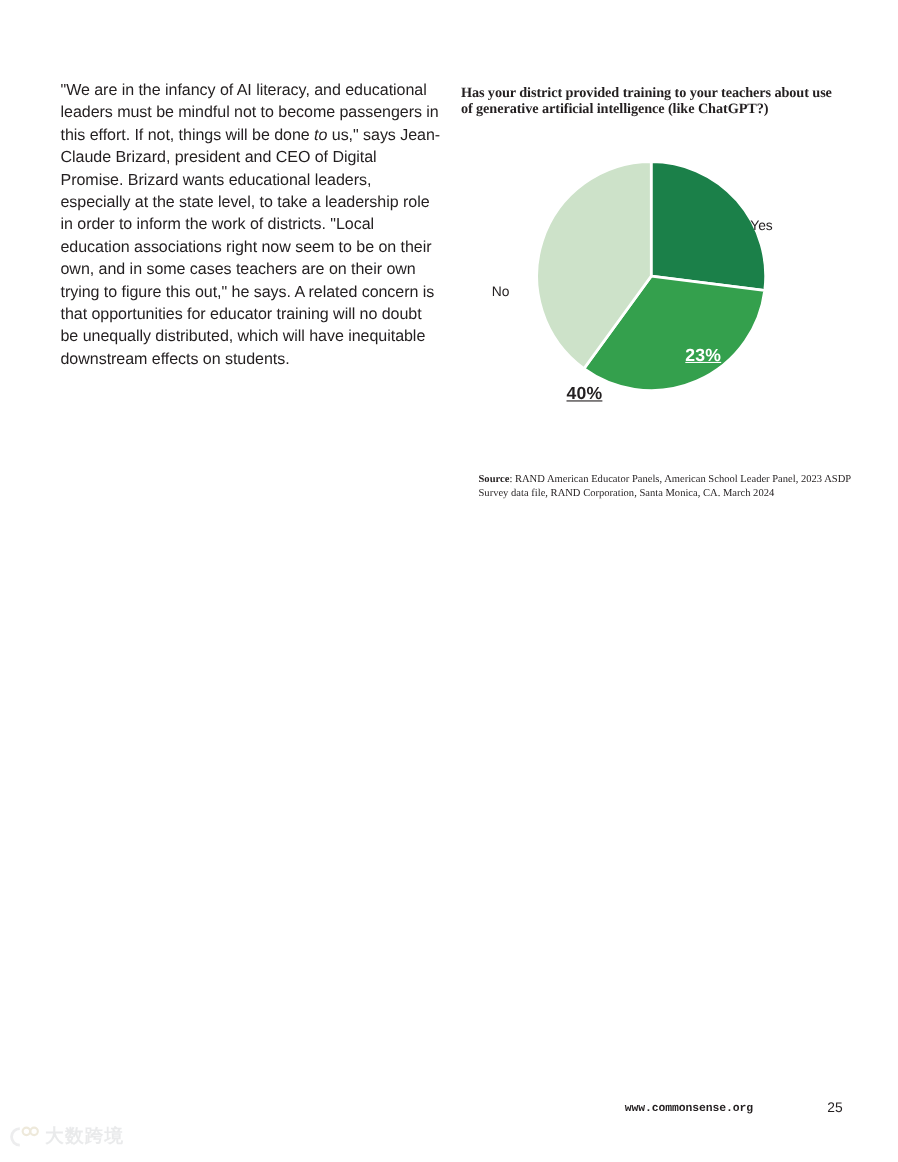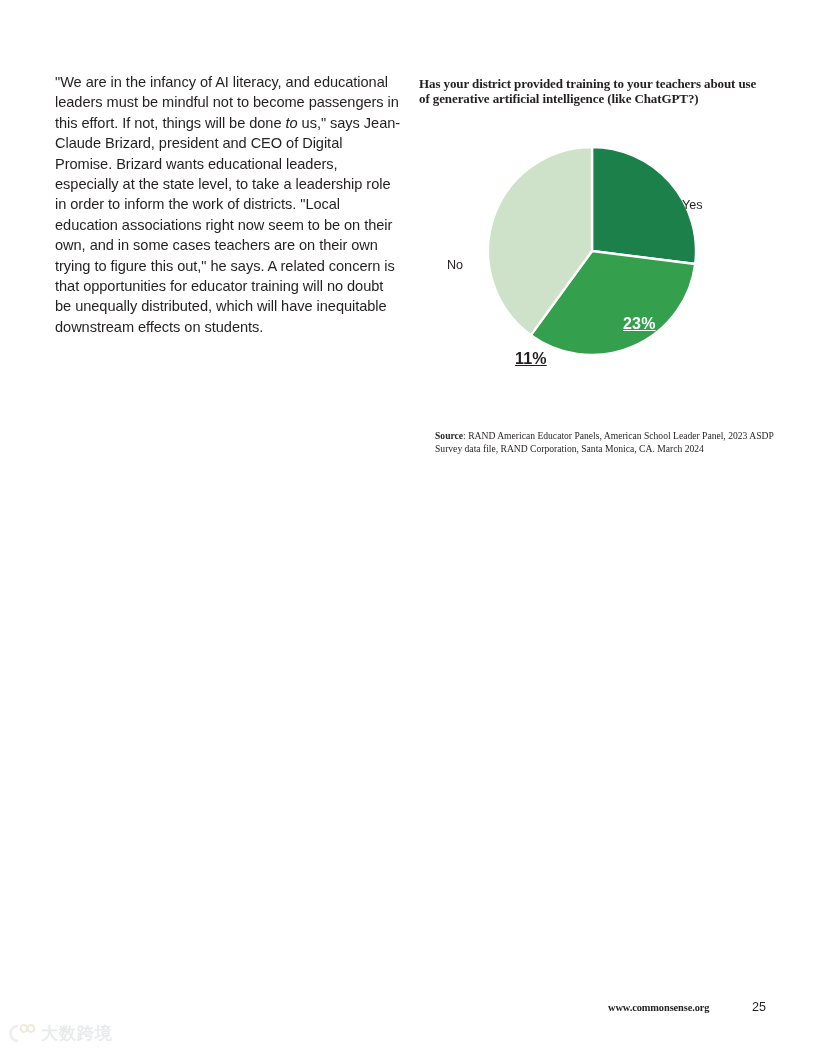--- a/index.html
+++ b/index.html
@@ -123,23 +123,23 @@
     top: 2px;
     width: 470px;
     margin: 0;
     font-family: "Liberation Sans", sans-serif;
     font-size: 7.6px;
     line-height: 11.4px;
     color: #231f20;
   }
   .footer-url {
     position: absolute;
-    left: 608px;
+    left: 568px;
     top: 12px;
-    font-family: Liberation Serif, serif;
+    font-family: Liberation Mono, monospace;
     font-size: 10.4px;
     font-weight: bold;
     color: #231f20;
     letter-spacing: -0.1px;
   }
   .footer-page-number {
     position: absolute;
     left: 752px;
     top: 10px;
     font-family: "Liberation Sans", sans-serif;
@@ -190,21 +190,21 @@
         <path d="M 106 106 L 106 2 A 104 104 0 0 1 209.17 119.04 Z" fill="#1b8049" stroke="#ffffff" stroke-width="2.4" stroke-linejoin="round"></path>
 
         <path d="M 106 106 L 209.17 119.04 A 104 104 0 0 1 44.87 190.13 Z" fill="#34a04d" stroke="#ffffff" stroke-width="2.4" stroke-linejoin="round"></path>
 
         <path d="M 106 106 L 44.87 190.13 A 104 104 0 0 1 106 2 Z" fill="#cde2c9" stroke="#ffffff" stroke-width="2.4" stroke-linejoin="round"></path>
       </svg>
     </div>
 
     <span class="slice-value on-dark v-yes">23%</span>
     <span class="slice-value on-dark v-plan">60%</span>
-    <span class="slice-value on-light v-no">11%</span>
+    <span class="slice-value on-light v-no">40%</span>
 
     <span class="cat-label lbl-yes">Yes</span>
     <span class="cat-label lbl-no">No</span>
   </div>
 </div>
 
 <p class="source-note"><span class="source-label">Source</span><span>: RAND American Educator Panels, American School Leader Panel, 2023 ASDP Survey data file, RAND Corporation, Santa Monica, CA. March 2024</span></p>
 
 <div class="page-footer">
   <span class="footer-url">www.commonsense.org</span>

